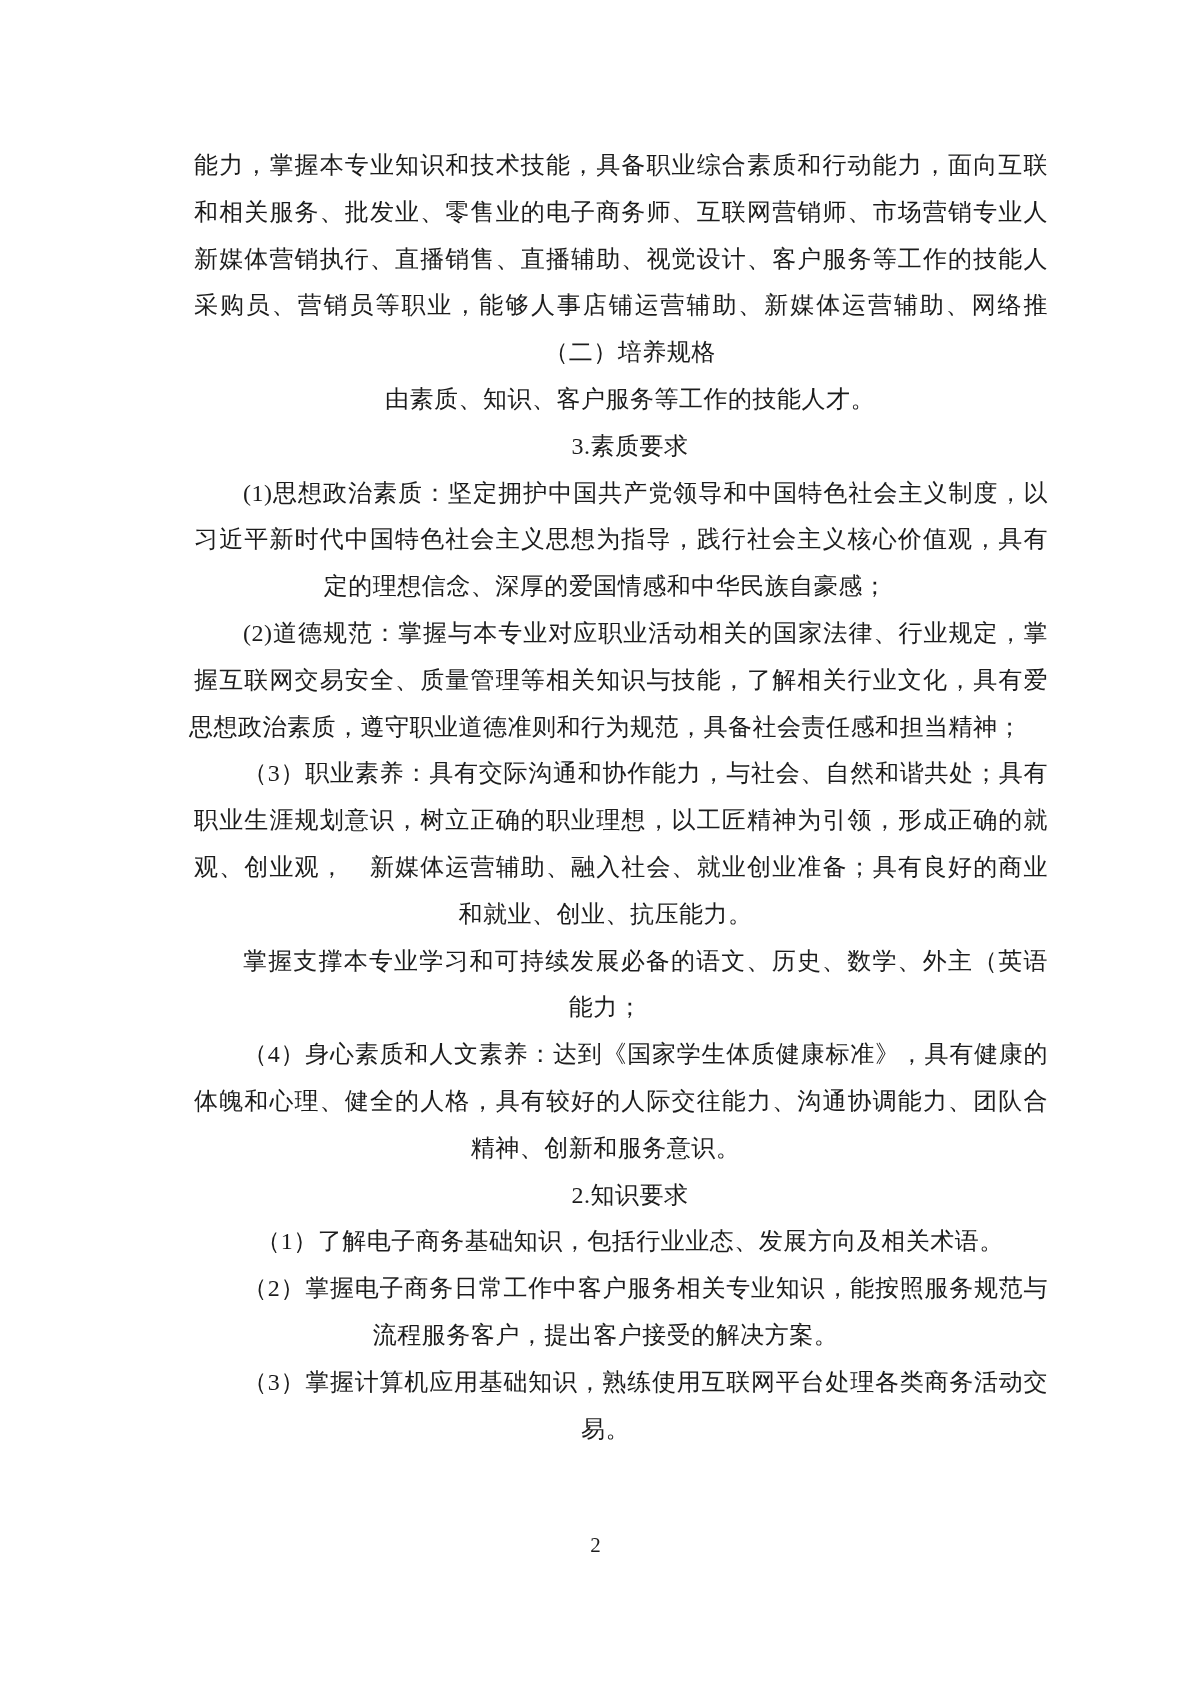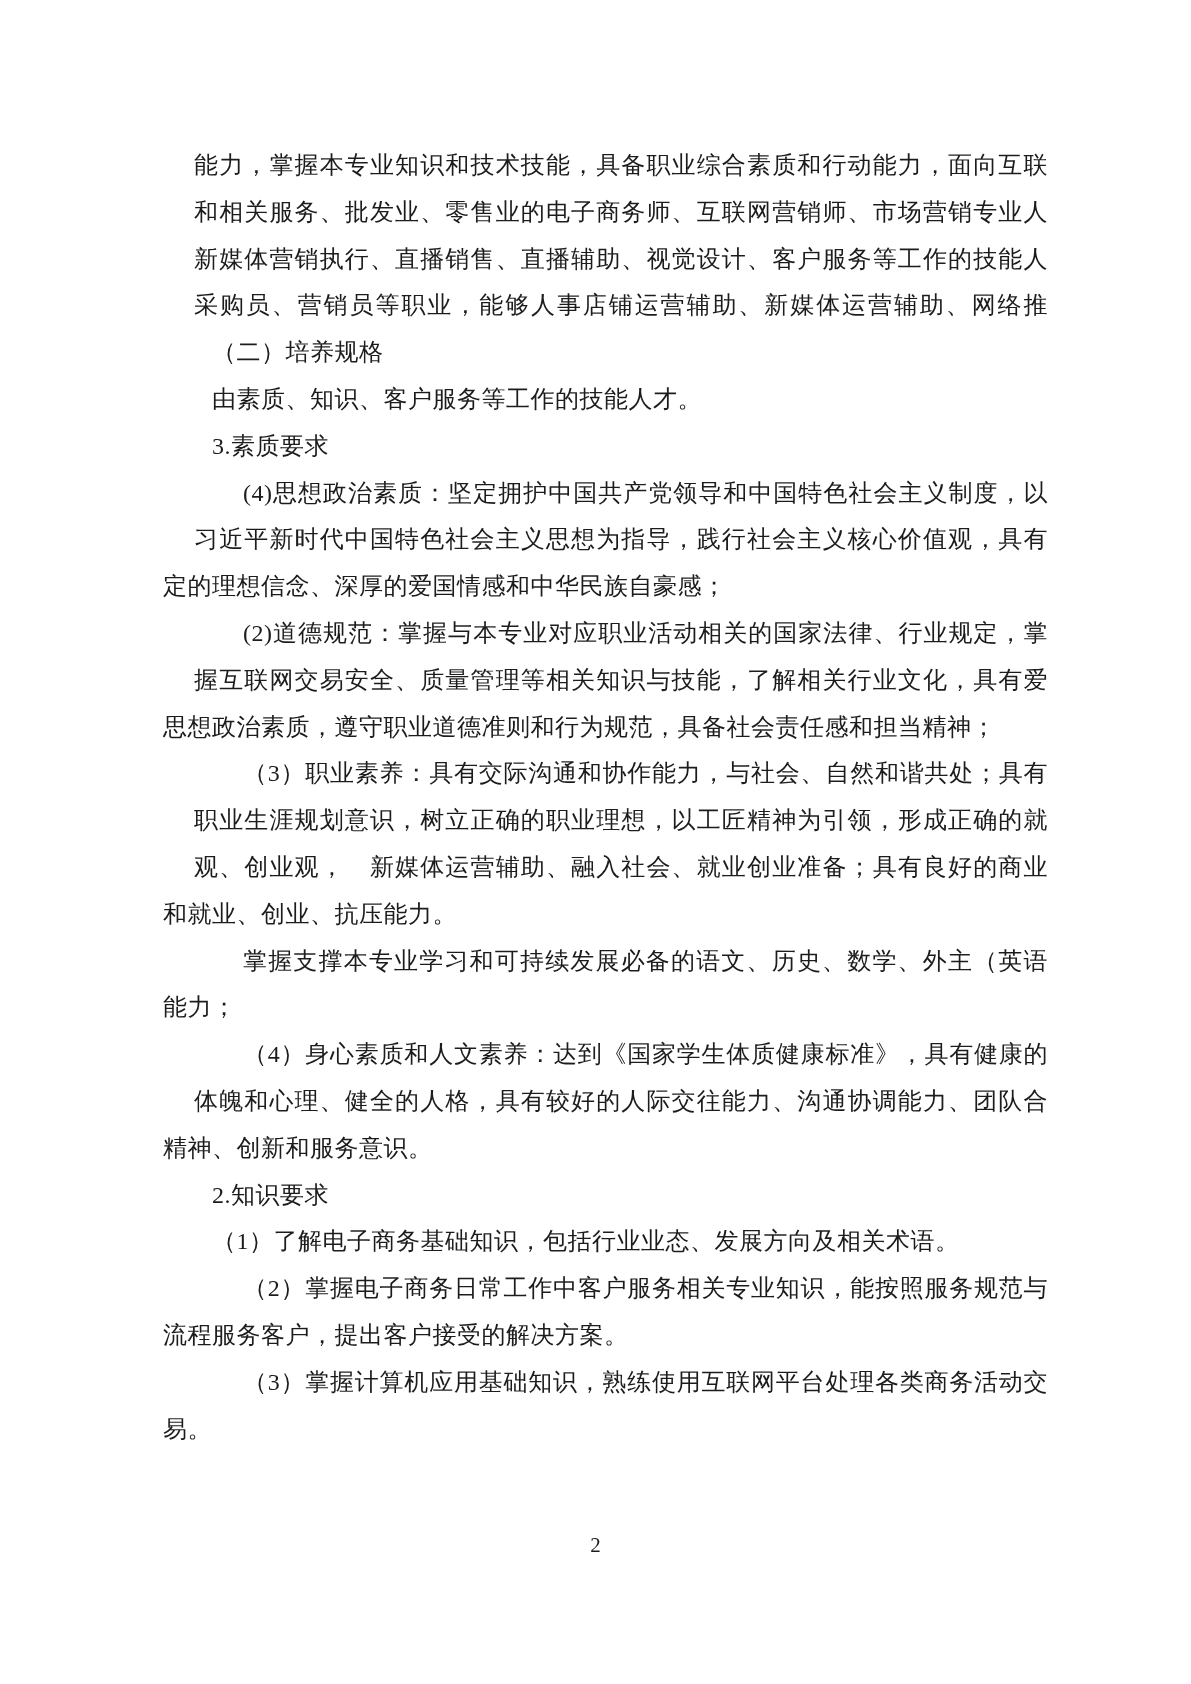--- a/index.html
+++ b/index.html
@@ -21,21 +21,21 @@
     top: 142px;
     width: 885px;
   }
   .line {
     height: 46.8px;
     line-height: 46.8px;
     font-size: 24px;
     color: #1c1c1c;
     letter-spacing: 0.5px;
     overflow: hidden;
-    text-align: left;
+    text-align: center;
   }
   .line.justify {
     text-align: justify;
     text-align-last: justify;
     margin-left: 31px;
   }
   .line.indent {
     padding-left: 49px;
   }
   .footer {
@@ -53,21 +53,21 @@
 
 <div class="page">
   <div class="content">
       <div class="line justify">能力，掌握本专业知识和技术技能，具备职业综合素质和行动能力，面向互联网</div>
       <div class="line justify">和相关服务、批发业、零售业的电子商务师、互联网营销师、市场营销专业人员、</div>
       <div class="line justify">新媒体营销执行、直播销售、直播辅助、视觉设计、客户服务等工作的技能人才。</div>
       <div class="line justify">采购员、营销员等职业，能够人事店铺运营辅助、新媒体运营辅助、网络推广、</div>
       <div class="line indent">（二）培养规格</div>
       <div class="line indent">由素质、知识、客户服务等工作的技能人才。</div>
       <div class="line indent">3.素质要求</div>
-      <div class="line justify indent">(4)思想政治素质：坚定拥护中国共产党领导和中国特色社会主义制度，以</div>
+      <div class="line justify indent">(1)思想政治素质：坚定拥护中国共产党领导和中国特色社会主义制度，以</div>
       <div class="line justify">习近平新时代中国特色社会主义思想为指导，践行社会主义核心价值观，具有坚</div>
       <div class="line">定的理想信念、深厚的爱国情感和中华民族自豪感；</div>
       <div class="line justify indent">(2)道德规范：掌握与本专业对应职业活动相关的国家法律、行业规定，掌</div>
       <div class="line justify">握互联网交易安全、质量管理等相关知识与技能，了解相关行业文化，具有爱岗</div>
       <div class="line">思想政治素质，遵守职业道德准则和行为规范，具备社会责任感和担当精神；</div>
       <div class="line justify indent">（3）职业素养：具有交际沟通和协作能力，与社会、自然和谐共处；具有</div>
       <div class="line justify">职业生涯规划意识，树立正确的职业理想，以工匠精神为引领，形成正确的就业</div>
       <div class="line justify">观、创业观，　新媒体运营辅助、融入社会、就业创业准备；具有良好的商业意识</div>
       <div class="line">和就业、创业、抗压能力。</div>
       <div class="line justify indent">掌握支撑本专业学习和可持续发展必备的语文、历史、数学、外主（英语等）、</div>

